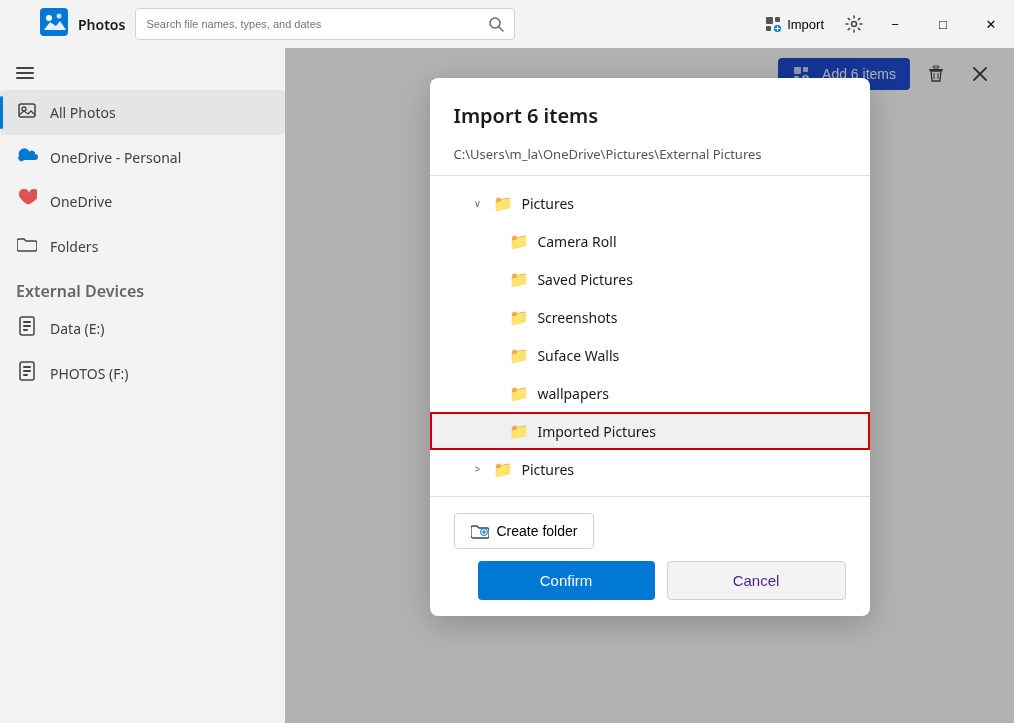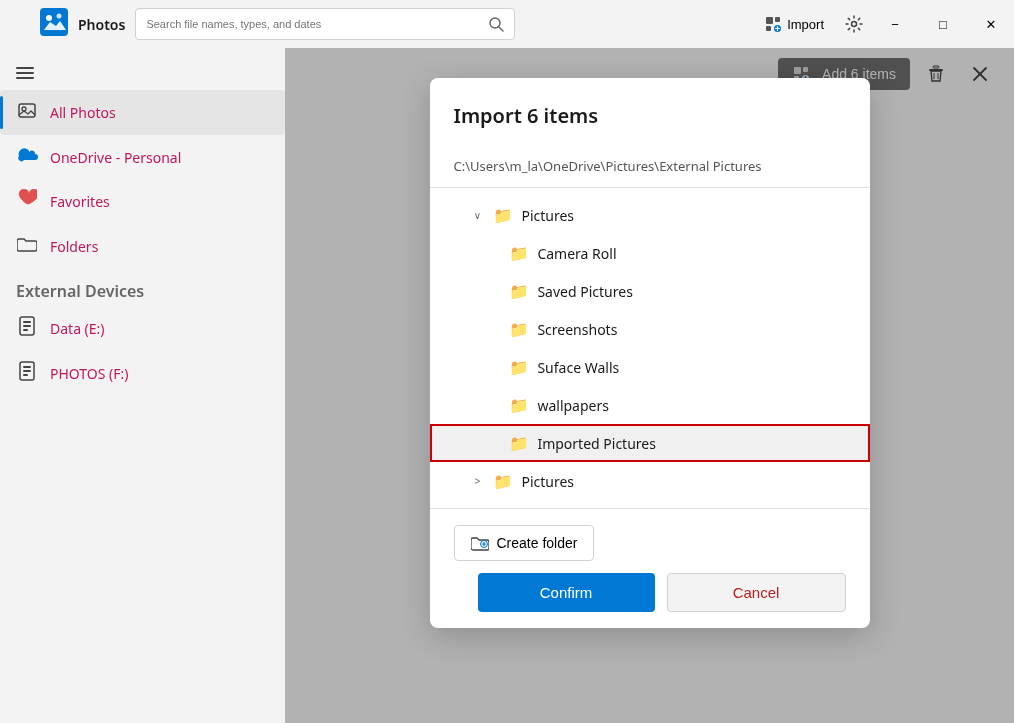--- a/index.html
+++ b/index.html
@@ -116,21 +116,21 @@
       align-items: center;
     }
     .sidebar-item {
       display: flex;
       align-items: center;
       gap: 12px;
       padding: 10px 16px;
       cursor: pointer;
       border-radius: 4px;
       font-size: 14px;
-      color: #be185d;
+      color: #404040;
       position: relative;
     }
     .sidebar-item.active {
       background: #e5e5e5;
     }
     .sidebar-item.active::before {
       content: '';
       position: absolute;
       left: 0;
       top: 6px;
@@ -166,21 +166,21 @@
       align-items: center;
       justify-content: flex-end;
       padding: 8px 16px;
       gap: 8px;
       background: #fff;
     }
     .add-items-btn {
       display: flex;
       align-items: center;
       gap: 12px;
-      background: #737373;
+      background: #1d4ed8;
       color: white;
       border: none;
       border-radius: 4px;
       padding: 7px 14px;
       font-size: 14px;
       cursor: pointer;
       font-weight: 500;
       text-align: right;
     }
     .icon-btn {
@@ -217,21 +217,21 @@
       box-shadow: 0 8px 32px rgba(0,0,0,0.2);
       overflow: hidden;
     }
     .modal-header {
       padding: 24px 24px 12px;
     }
     .modal-title {
       font-size: 20px;
       font-weight: 600;
       color: #1a1a1a;
-      margin-bottom: 16px;
+      margin-bottom: 4px;
     }
     .modal-subtitle {
       font-size: 14px;
       color: #555;
     }
     .modal-path {
       font-size: 13px;
       color: #555;
       padding: 0 24px 12px;
       border-bottom: 1px solid #e0e0e0;
@@ -302,21 +302,21 @@
       border: none;
       border-radius: 4px;
       padding: 10px;
       font-size: 15px;
       cursor: pointer;
       font-weight: 500;
     }
     .btn-cancel {
       flex: 1;
       background: #f3f3f3;
-      color: #b91c1c;
+      color: #4c1d95;
       border: 1px solid #d1d1d1;
       border-radius: 4px;
       padding: 10px;
       font-size: 15px;
       cursor: pointer;
     }
   </style>
 </head>
 <body>
 
@@ -393,21 +393,21 @@
       <span>OneDrive - Personal</span>
     </div>
 
 
     <div class="sidebar-item">
       <span class="sidebar-icon">
         <svg width="20" height="20" viewBox="0 0 20 20" fill="none">
           <path d="M10 15s-8-5-8-10a5 5 0 0110 0 5 5 0 0110 0c0 5-10 10-10 10z" fill="#e05252" stroke="#e05252" stroke-width="0.5"></path>
         </svg>
       </span>
-      <span>Favorites</span>
+      <span>OneDrive</span>
     </div>
 
     <div class="sidebar-item">
       <span class="sidebar-icon">
         <svg width="20" height="18" viewBox="0 0 20 18" fill="none">
           <path d="M2 4h5l2 2h9a2 2 0 012 2v6a2 2 0 01-2 2H2a2 2 0 01-2-2V6a2 2 0 012-2z" fill="none" stroke="#444" stroke-width="1.5"></path>
         </svg>
       </span>
       <span>Folders</span>
     </div>

